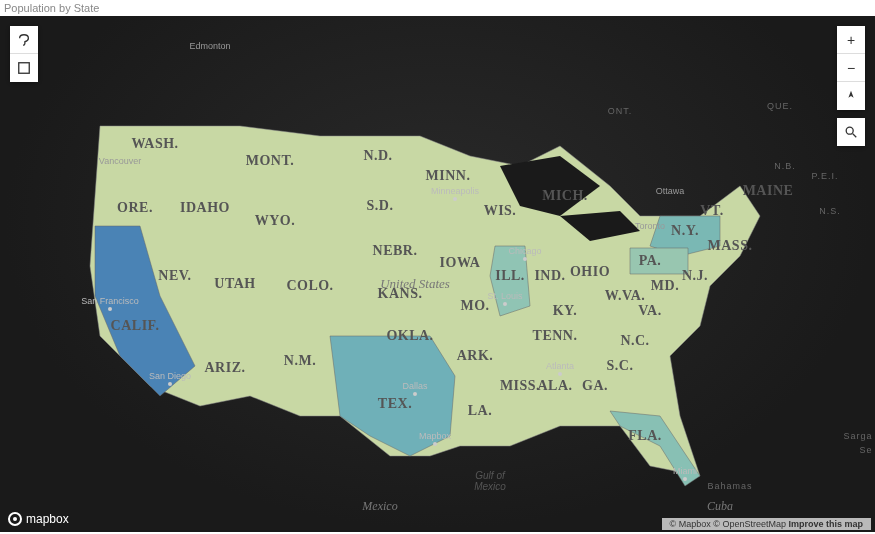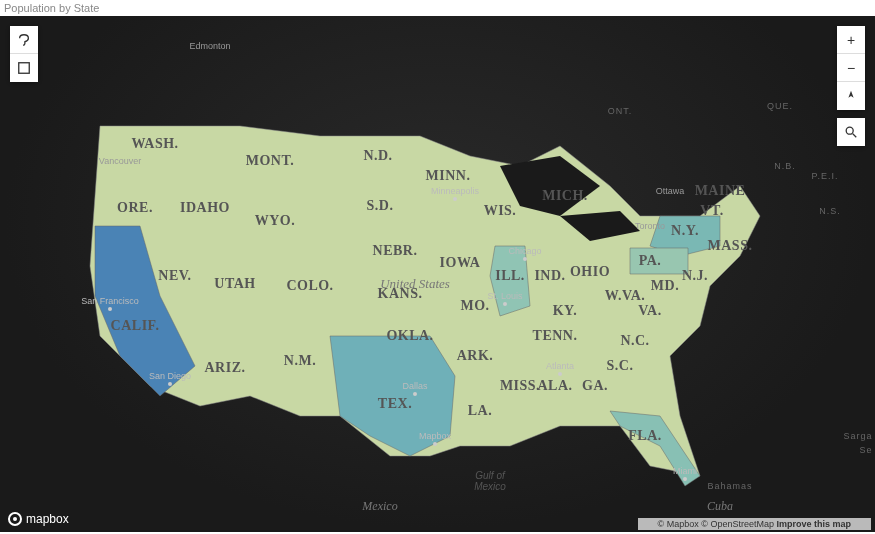--- a/index.html
+++ b/index.html
@@ -13,21 +13,21 @@
   .city-dot { position: absolute; width: 4px; height: 4px; background: #ccc; border-radius: 50%; transform: translate(-50%,-50%); }
   .ctrl-group { position: absolute; background: #fff; border-radius: 4px; box-shadow: 0 1px 4px rgba(0,0,0,0.4); display: flex; flex-direction: column; }
   .ctrl-btn { width: 28px; height: 28px; background: #fff; border: none; border-bottom: 1px solid #ddd; display: flex; align-items: center; justify-content: center; cursor: pointer; font-size: 14px; color: #333; }
   .ctrl-btn:last-child { border-bottom: none; }
   .tl1 { top: 10px; left: 10px; }
   .tr1 { top: 10px; right: 10px; }
   .tr2 { top: 102px; right: 10px; }
   .logo { position: absolute; bottom: 6px; left: 8px; color: #fff; font-size: 12px; display: flex; align-items: center; gap: 4px; font-weight: normal; }
   .logo-circle { width: 14px; height: 14px; border: 2px solid #fff; border-radius: 50%; position: relative; }
   .logo-circle::after { content:""; position:absolute; width:4px; height:4px; background:#fff; border-radius:50%; top:3px; left:3px; }
-  .attribution { position: absolute; bottom: 2px; right: 4px; background: rgba(255,255,255,0.7); font-size: 9px; color: #333; padding: 1px 20px; }
+  .attribution { position: absolute; bottom: 2px; right: 4px; background: rgba(255,255,255,0.7); font-size: 9px; color: #333; padding: 1px 8px; }
   .attribution a { color: #333; text-decoration: none; }
   .country-label { position:absolute; font-family: Georgia, serif; font-style: italic; color:#777; font-size:13px; transform:translate(-50%,-50%); pointer-events:none; }
   .region-label { position:absolute; color:#666; font-size:9px; letter-spacing:1px; transform:translate(-50%,-50%); pointer-events:none; }
   .water-label { position:absolute; color:#555; font-style:italic; font-size:10px; font-family: Liberation Sans, sans-serif; transform:translate(-50%,-50%); pointer-events:none; text-align:center; }
 </style>
 </head>
 <body>
 
 <div class="title">Population by State</div>
 
@@ -91,21 +91,21 @@
       <div class="state-label" style="left: 620px; top: 350px;">S.C.</div>
       <div class="state-label" style="left: 635px; top: 325px;">N.C.</div>
       <div class="state-label" style="left: 650px; top: 295px;">VA.</div>
       <div class="state-label" style="left: 625px; top: 280px;">W.VA.</div>
       <div class="state-label" style="left: 665px; top: 270px;">MD.</div>
       <div class="state-label" style="left: 650px; top: 245px;">PA.</div>
       <div class="state-label" style="left: 695px; top: 260px;">N.J.</div>
       <div class="state-label" style="left: 685px; top: 215px;">N.Y.</div>
       <div class="state-label" style="left: 730px; top: 230px;">MASS.</div>
       <div class="state-label" style="left: 712px; top: 195px;">VT.</div>
-      <div class="state-label" style="left: 720px; top: 175px;">MAINE</div>
+      <div class="state-label" style="left: 768px; top: 175px;">MAINE</div>
     </div>
   <div id="city-labels">
       <div class="city-dot" style="left: 110px; top: 293px;"></div>
       <div class="city-label" style="left: 110px; top: 285px;">San Francisco</div>
       <div class="city-dot" style="left: 170px; top: 368px;"></div>
       <div class="city-label" style="left: 170px; top: 360px;">San Diego</div>
       <div class="city-dot" style="left: 415px; top: 378px;"></div>
       <div class="city-label" style="left: 415px; top: 370px;">Dallas</div>
       <div class="city-dot" style="left: 435px; top: 428px;"></div>
       <div class="city-label" style="left: 435px; top: 420px;">Mapbox</div>

